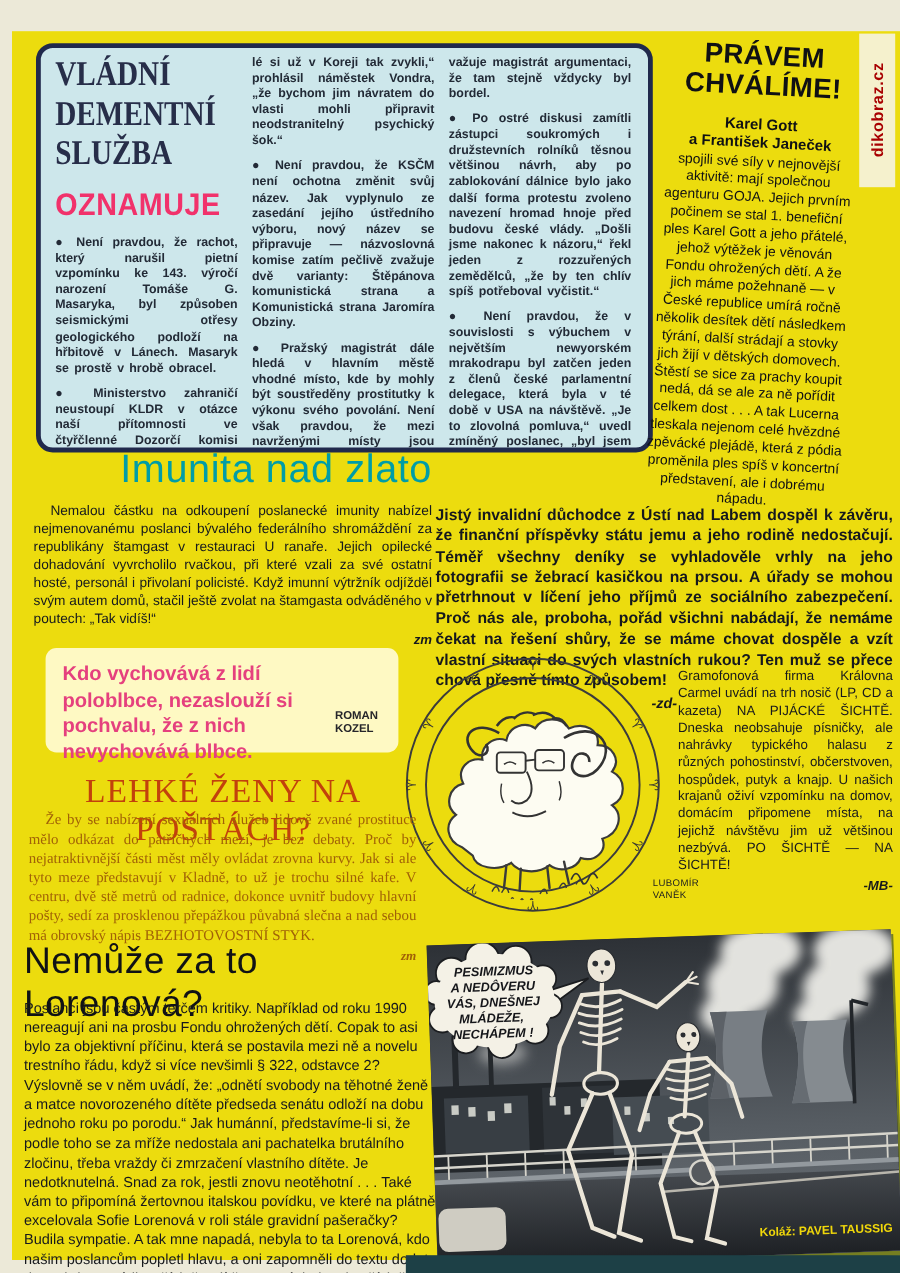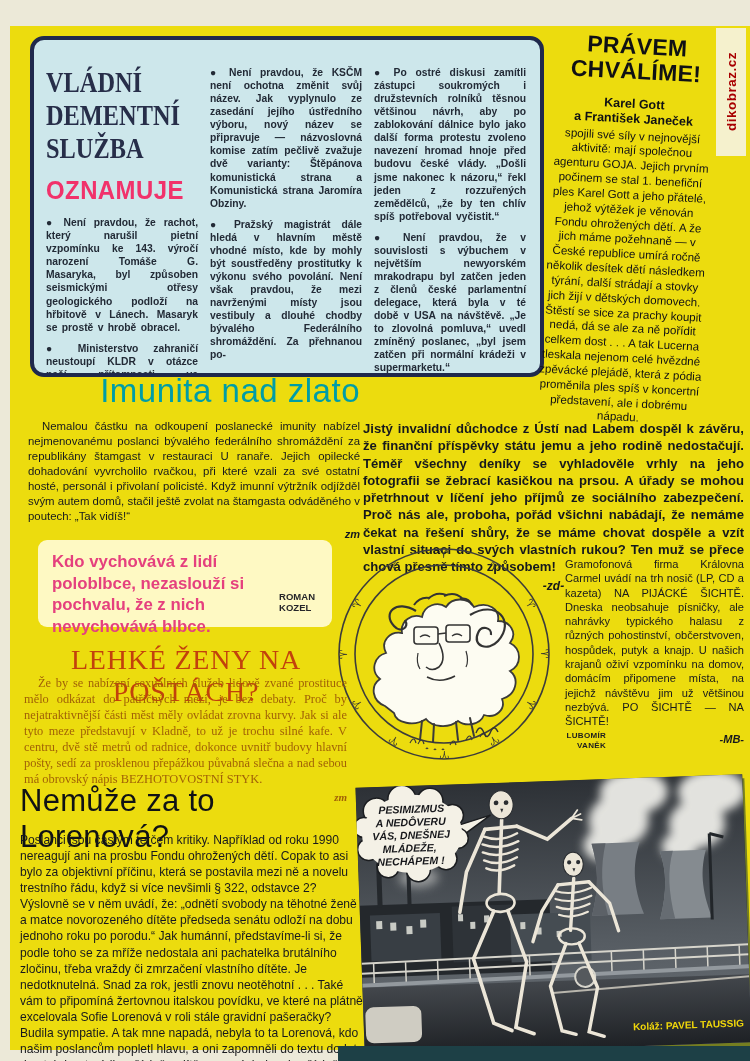--- a/index.html
+++ b/index.html
@@ -6,21 +6,21 @@
   body{background:#ebe8da;font-family:"Liberation Sans","DejaVu Sans",sans-serif;}
   #stage{position:relative;width:750px;height:1061px;overflow:hidden;background:#ece9d8;}
   #page{position:absolute;left:10px;top:26px;width:740px;height:1024px;background:#ecdc0e;}
   
   .corner-tab{position:absolute;left:716px;top:28px;width:30px;height:128px;background:#f5f1cd;
     display:flex;align-items:center;justify-content:center;}
   .corner-tab span{writing-mode:vertical-rl;transform:rotate(180deg);color:#a80000;font-weight:bold;
     font-size:13.5px;letter-spacing:.5px;}
   
   .dement-box{position:absolute;left:30px;top:36px;width:514px;height:341px;background:#cde7eb;
-    border:4px solid #20294c;border-radius:14px;box-sizing:border-box;padding:26px 12px;
+    border:4px solid #20294c;border-radius:14px;box-sizing:border-box;padding:6px 12px;
     display:flex;gap:12px;overflow:hidden;}
   .dement-col{width:152px;flex:0 0 152px;}
   .dement-title{font-family:"Liberation Serif","DejaVu Serif",serif;font-weight:bold;color:#272e49;
     font-size:29px;line-height:1.14;transform:scaleX(.84);transform-origin:left top;white-space:nowrap;}
   .oznamuje{color:#f1326b;font-weight:bold;font-size:26px;margin:10px 0 10px;transform:scaleX(.92);
     transform-origin:left top;letter-spacing:.5px;}
   .dem-p{font-size:10.3px;line-height:1.27;font-weight:bold;color:#222a36;text-align:justify;
     margin:0 0 8px;word-spacing:1.5px;}
   
   .pravem{position:absolute;left:556px;top:34px;width:164px;transform:rotate(3deg);
@@ -40,22 +40,22 @@
   .vzal-body{position:absolute;left:363px;top:420px;width:381px;font-weight:bold;font-size:13.1px;
     line-height:1.32;color:#15181d;text-align:justify;}
   
   .quote-box{position:absolute;left:38px;top:540px;width:294px;height:87px;background:#fef9c3;
     border-radius:9px;box-sizing:border-box;padding:11px 14px;}
   .quote-text{color:#e5407e;font-weight:bold;font-size:16.8px;line-height:1.28;width:252px;}
   .quote-author{position:absolute;right:17px;bottom:13px;color:#26262a;font-weight:bold;font-size:9.5px;
     line-height:1.15;}
   
   .cartoon{position:absolute;left:330px;top:541px;width:232px;height:230px;}
-  .cartoon-credit{position:absolute;left:544px;top:731px;width:62px;text-align:right;color:#1b1c1f;
-    font-weight:bold;font-size:8px;line-height:1.2;letter-spacing:.3px;}
+  .cartoon-credit{position:absolute;left:544px;top:731px;width:62px;text-align:left;color:#1b1c1f;
+    font-weight:normal;font-size:8px;line-height:1.2;letter-spacing:.3px;}
   
   .sichta-body{position:absolute;left:565px;top:557px;width:179px;font-size:11.1px;line-height:1.29;
     color:#17191d;text-align:justify;}
   
   .lehke-title{position:absolute;left:26px;top:644px;width:320px;text-align:center;color:#c2410c;
     font-family:Liberation Serif, serif;font-size:28px;letter-spacing:.8px;}
   .lehke-body{position:absolute;left:24px;top:675px;width:323px;font-family:"Liberation Serif","DejaVu Serif",serif;
     font-size:12.4px;line-height:1.29;color:#a16207;text-align:justify;text-indent:14px;}
   .lehke-body .sig{font-family:"Liberation Serif","DejaVu Serif",serif;}
   
@@ -83,24 +83,26 @@
       <div class="dement-title">
         <div>VLÁDNÍ</div>
         <div>DEMENTNÍ</div>
         <div>SLUŽBA</div>
       </div>
       <div class="oznamuje">OZNAMUJE</div>
       <p class="dem-p">● Není pravdou, že rachot, který narušil pietní vzpomínku ke 143. výročí narození Tomáše G. Masaryka, byl způsoben seismickými otřesy geologického podloží na hřbitově v Lánech. Masaryk se prostě v hrobě obracel.</p>
       <p class="dem-p">● Ministerstvo zahraničí neustoupí KLDR v otázce naší přítomnosti ve čtyřčlenné Dozorčí komisi neutrálních států pro příměří v Koreji. „Naši pozorovate-</p>
     </div>
     <div class="dement-col">
+      <p class="dem-p">lé si už v Koreji tak zvykli,“ prohlásil náměstek Vondra, „že bychom jim návratem do vlasti mohli připravit neodstranitelný psychický šok.“</p>
       <p class="dem-p">● Není pravdou, že KSČM není ochotna změnit svůj název. Jak vyplynulo ze zasedání jejího ústředního výboru, nový název se připravuje — názvoslovná komise zatím pečlivě zvažuje dvě varianty: Štěpánova komunistická strana a Komunistická strana Jaromíra Obziny.</p>
       <p class="dem-p">● Pražský magistrát dále hledá v hlavním městě vhodné místo, kde by mohly být soustředěny prostitutky k výkonu svého povolání. Není však pravdou, že mezi navrženými místy jsou vestibuly a dlouhé chodby bývalého Federálního shromáždění. Za přehnanou po-</p>
     </div>
     <div class="dement-col">
+      <p class="dem-p">važuje magistrát argumentaci, že tam stejně vždycky byl bordel.</p>
       <p class="dem-p">● Po ostré diskusi zamítli zástupci soukromých i družstevních rolníků těsnou většinou návrh, aby po zablokování dálnice bylo jako další forma protestu zvoleno navezení hromad hnoje před budovu české vlády. „Došli jsme nakonec k názoru,“ řekl jeden z rozzuřených zemědělců, „že by ten chlív spíš potřeboval vyčistit.“</p>
       <p class="dem-p">● Není pravdou, že v souvislosti s výbuchem v největším newyorském mrakodrapu byl zatčen jeden z členů české parlamentní delegace, která byla v té době v USA na návštěvě. „Je to zlovolná pomluva,“ uvedl zmíněný poslanec, „byl jsem zatčen při normální krádeži v supermarketu.“</p>
     </div>
   </div>
 
   <div class="pravem">
     <div class="pravem-title">
       <div>PRÁVEM</div>
       <div>CHVÁLÍME!</div>
     </div>

